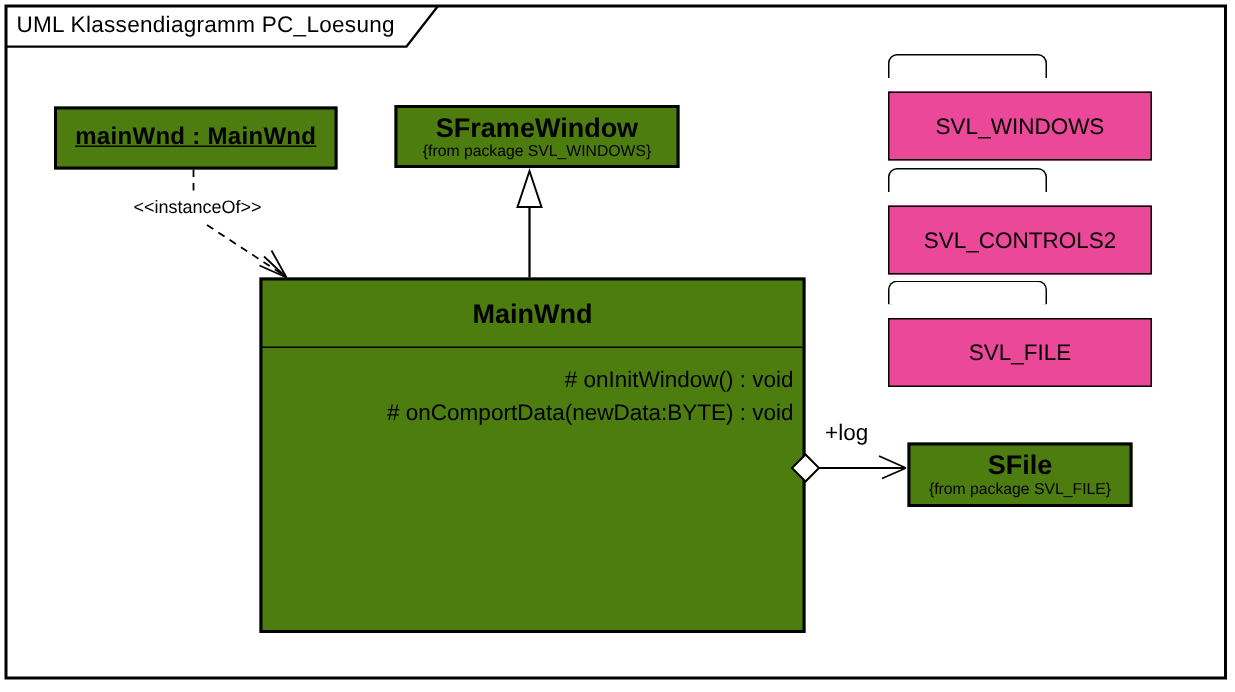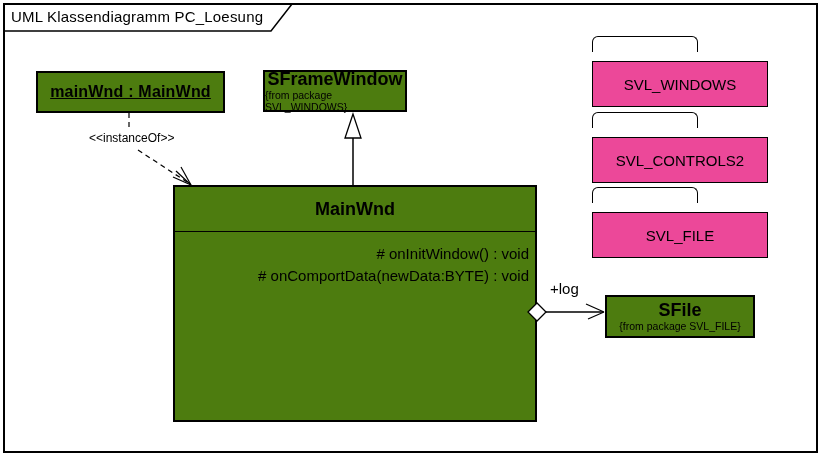--- a/index.html
+++ b/index.html
@@ -30,21 +30,21 @@
     letter-spacing: 0.2px;
   }
 
   .classhead-box {
     display: flex; flex-direction: column;
     align-items: center; justify-content: center;
   }
   .classhead-box .cls-name { font-size: 18px; font-weight: bold; line-height: 19px; }
   .classhead-box .cls-note { font-size: 10.5px; line-height: 12px; }
 
-  .sframewindow-box { left: 263px; top: 70px; width: 144px; height: 42px; }
+  .sframewindow-box { left: 263px; top: 70px; width: 190px; height: 42px; }
   .sfile-box        { left: 605px; top: 295px; width: 150px; height: 43px; }
 
   
   .mainwnd-box { left: 173px; top: 185px; width: 364px; height: 237px; text-align: right; }
   .mainwnd-box .cls-title {
     height: 44px; display: flex; align-items: center; justify-content: center;
     font-size: 18px; font-weight: bold;
   }
   .mainwnd-box .compartment { border-top: 1.5px solid #000; }
   .mainwnd-box .attrs { height: 122px; padding: 13px 6px 0 26px; }

